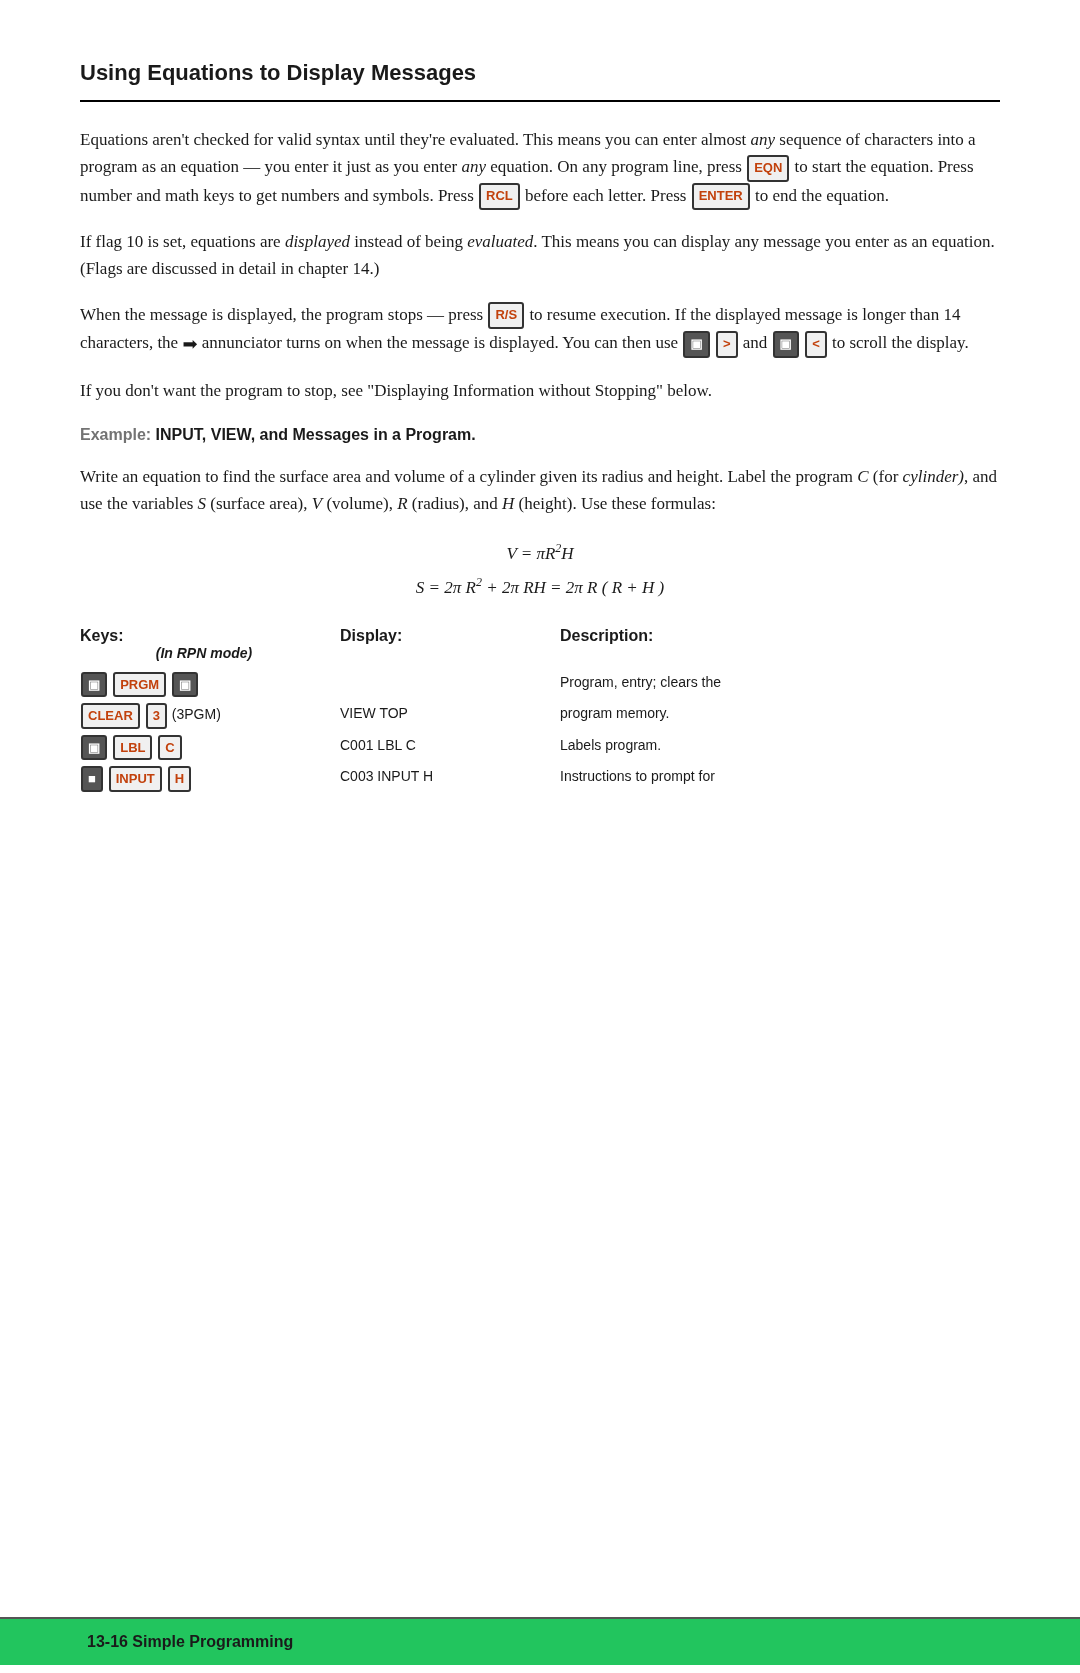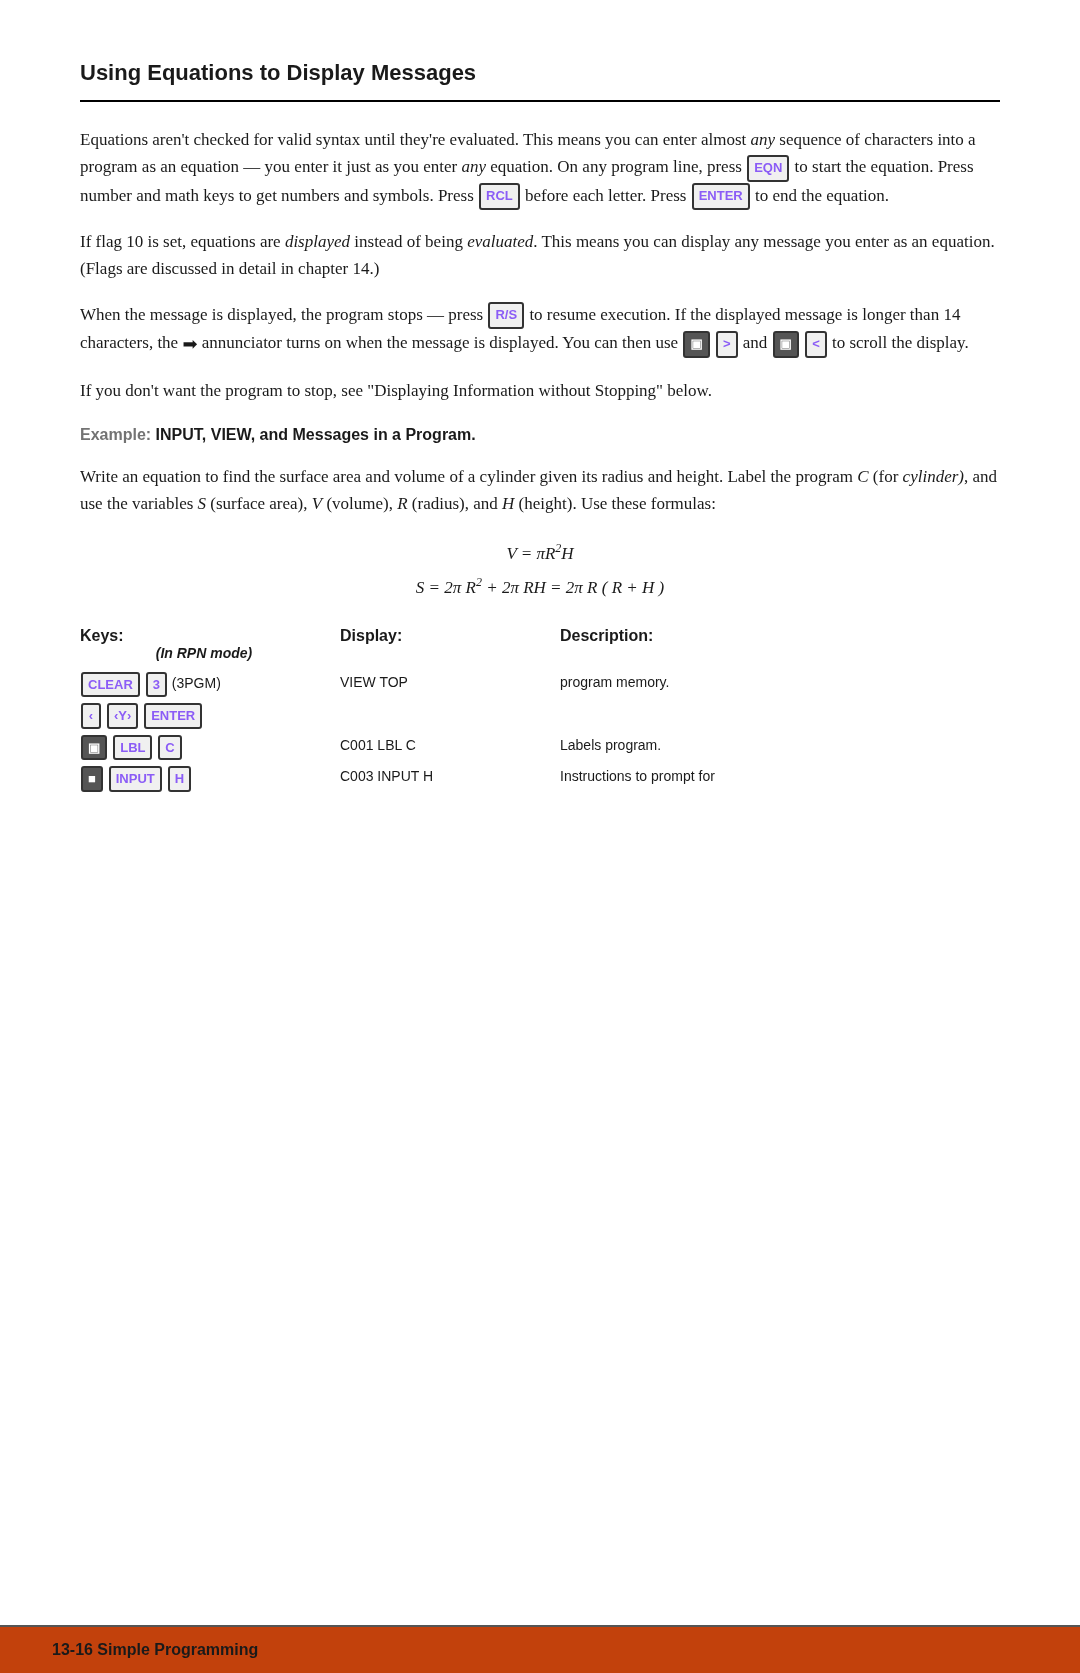--- a/index.html
+++ b/index.html
@@ -33,21 +33,21 @@
       display: inline-flex;
       align-items: center;
       justify-content: center;
       border: 2px solid #333;
       border-radius: 3px;
       padding: 1px 5px;
       font-family: Arial, Helvetica, sans-serif;
       font-size: 13px;
       font-weight: bold;
       background: #f0f0f0;
-      color: #8b5cf6;
+      color: #c2410c;
       vertical-align: middle;
       margin: 0 1px;
       min-width: 20px;
       white-space: nowrap;
     }
 
     .key-btn-dark {
       display: inline-flex;
       align-items: center;
       justify-content: center;
@@ -114,29 +114,29 @@
     .col-display { width: 220px; }
     .col-desc { width: auto; }
 
     .monospace {
       font-family: 'Courier New', Courier, monospace;
       font-size: 14px;
     }
 
     .footer-bar {
       position: fixed;
-      bottom: 0;
+      bottom: 8px;
       left: 0;
       width: 1080px;
-      padding: 14px 52px;
+      padding: 14px 87px;
       border-top: 2px solid #555;
       font-family: Arial, Helvetica, sans-serif;
       font-size: 16px;
       font-weight: bold;
-      background: #c2410c;
+      background: #22c55e;
     }
 
     .arrow-right {
       display: inline-block;
       font-size: 18px;
       vertical-align: middle;
     }
 
     .subheading-keys {
       font-family: Arial, Helvetica, sans-serif;
@@ -215,40 +215,40 @@
       <th class="col-keys">
         <div>Keys:</div>
         <div class="subheading-keys">(In RPN mode)</div>
       </th>
       <th class="col-display">Display:</th>
       <th class="col-desc">Description:</th>
     </tr>
   </thead>
   <tbody>
 
+    <tr>
+      <td class="col-keys">
+        <span class="key-btn-dark">▣</span>
+        <span class="key-btn">PRGM</span>
+        <span class="key-btn-dark">▣</span>
+      </td>
+      <td class="col-display monospace"></td>
+      <td class="col-desc">Program, entry; clears the</td>
+    </tr>
 
     <tr>
       <td class="col-keys">
         <span class="key-btn">CLEAR</span>
         <span class="key-btn">3</span>
         <span> (3PGM)</span>
       </td>
       <td class="col-display monospace">VIEW TOP</td>
       <td class="col-desc">program memory.</td>
     </tr>
 
-    <tr>
-      <td class="col-keys">
-        <span class="key-btn">‹</span>
-        <span class="key-btn">‹Y›</span>
-        <span class="key-btn">ENTER</span>
-      </td>
-      <td class="col-display monospace"></td>
-      <td class="col-desc"></td>
-    </tr>
 
     <tr>
       <td class="col-keys">
         <span class="key-btn-dark">▣</span>
         <span class="key-btn">LBL</span>
         <span class="key-btn">C</span>
       </td>
       <td class="col-display monospace">C001 LBL C</td>
       <td class="col-desc">Labels program.</td>
     </tr>

